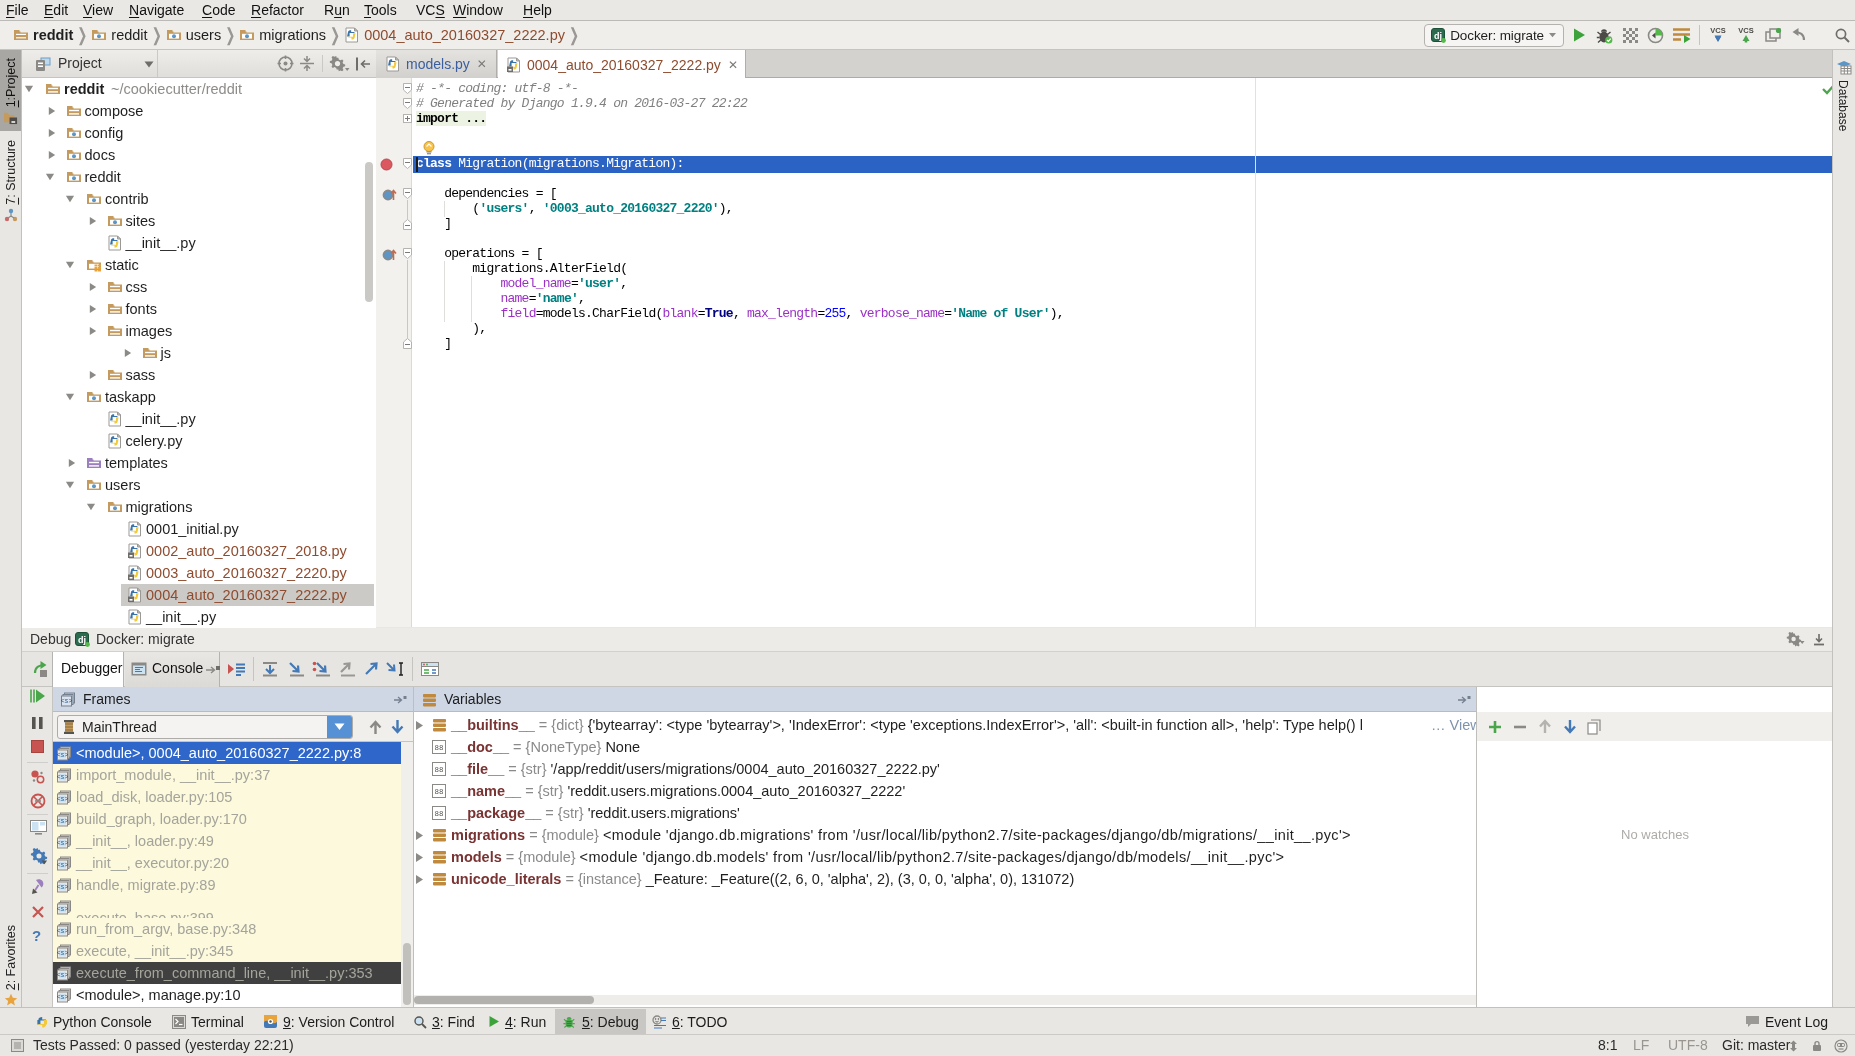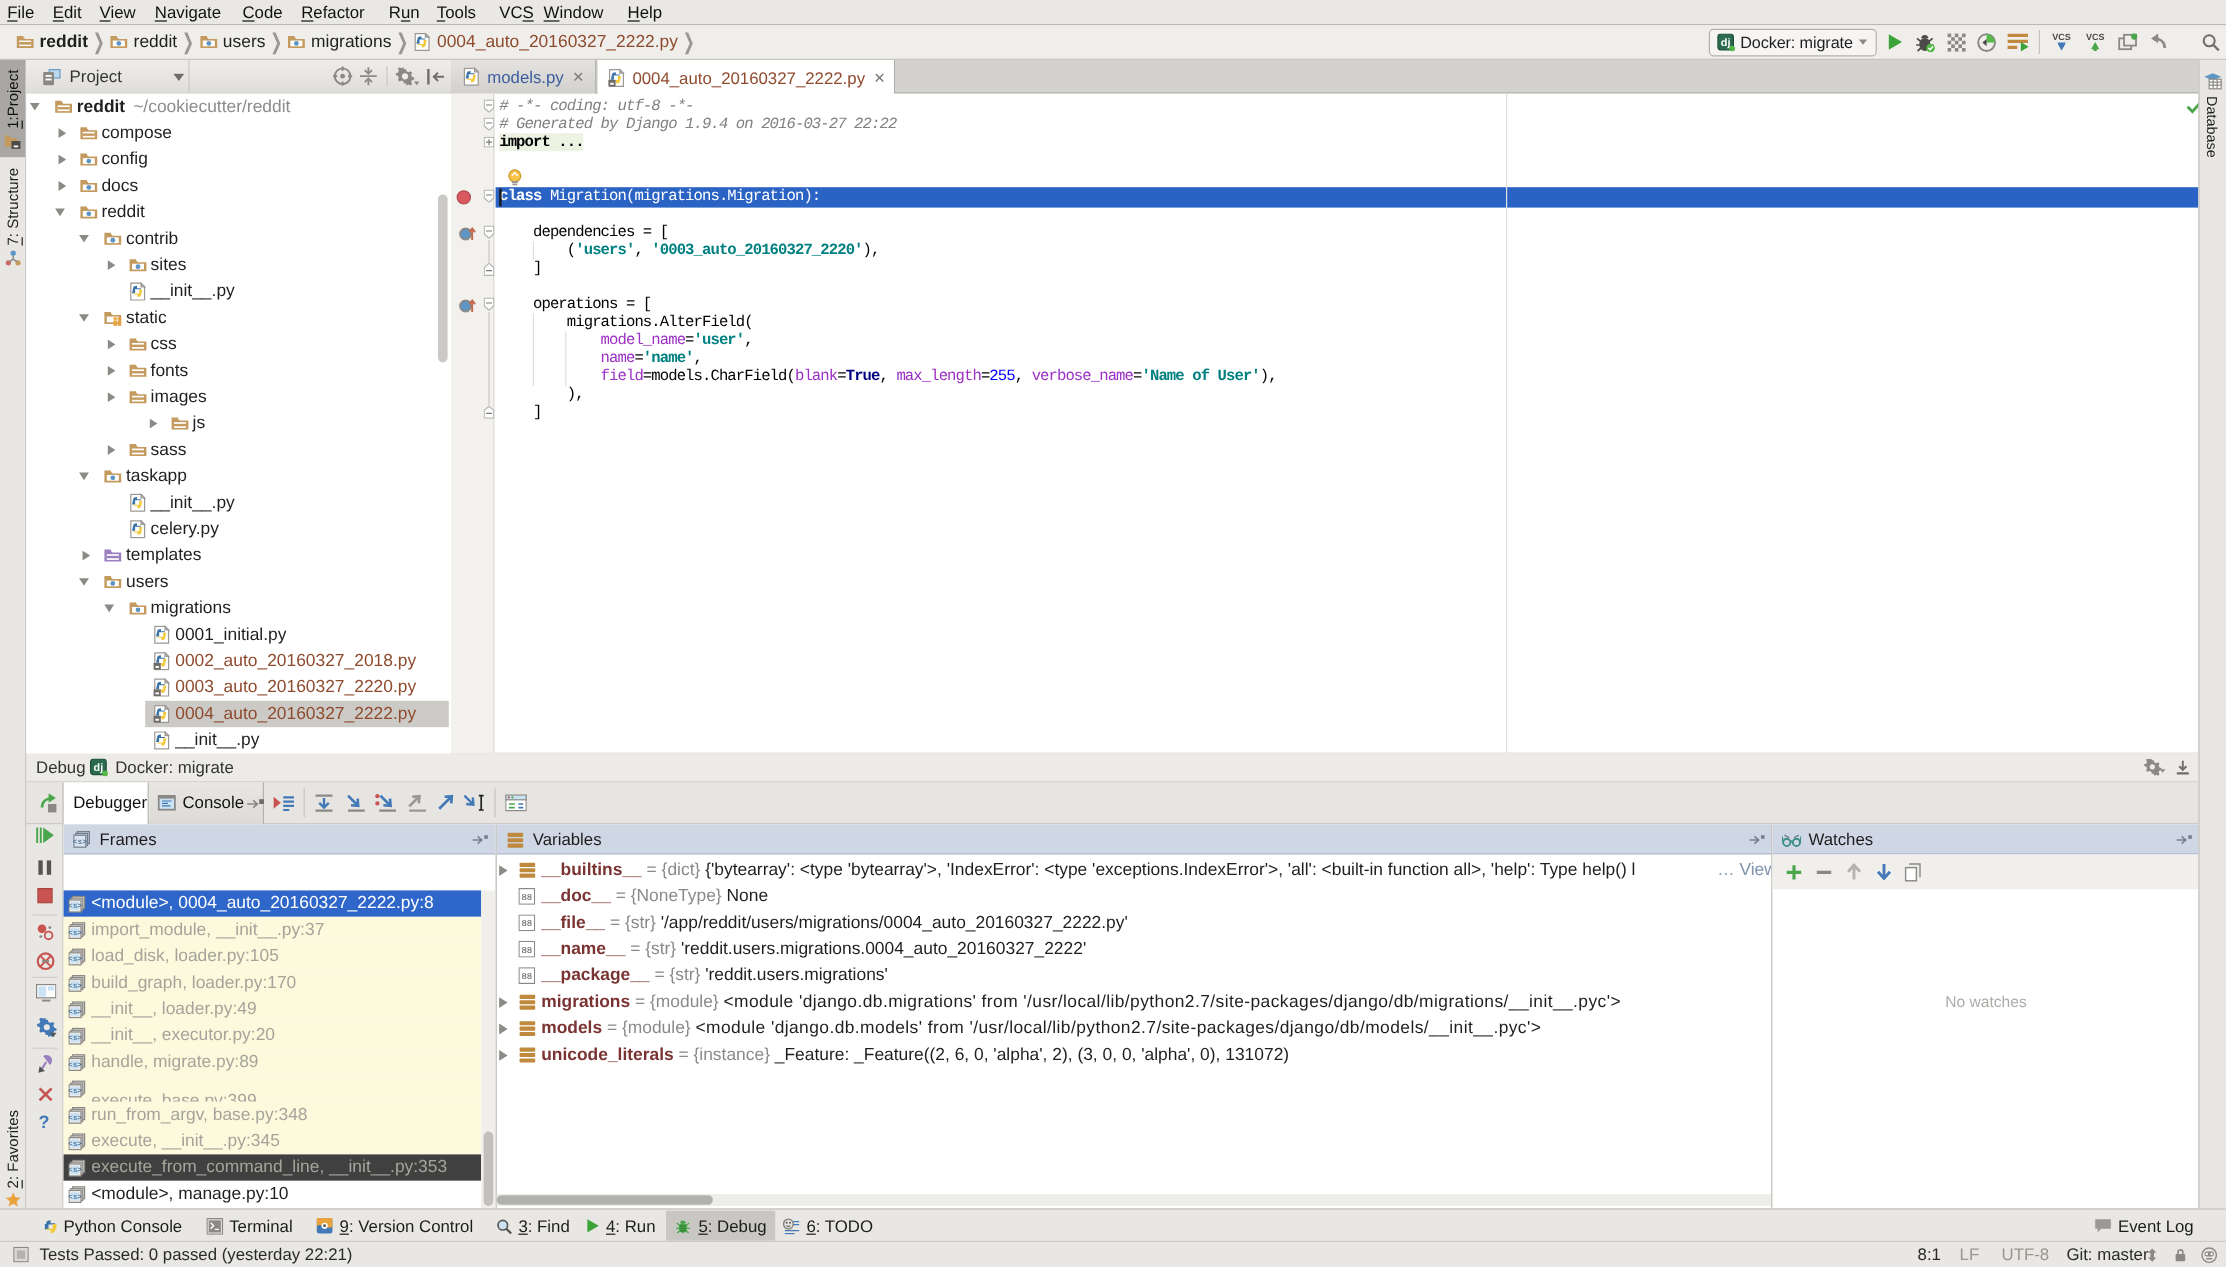--- a/index.html
+++ b/index.html
@@ -759,20 +759,42 @@
         <rect x="2" y="2.5" width="10" height="10" fill="#c3cedd" stroke="#75808f"></rect>
         <rect x="0.5" y="4" width="10" height="10" fill="#dbe3ee" stroke="#75808f"></rect>
         <text x="5.5" y="11" font-size="6.5" fill="#1f5582" text-anchor="middle" font-family="Liberation Mono">&lt;s&gt;</text>
       </svg>
       <span style="position:absolute;left:30px;">Frames</span>
       <svg width="14" height="10" viewBox="0 0 14 10" style="position:absolute;right:6px;top:8px;">
         <path d="M1 5 L8 5 M5 2 L8.5 5 L5 8" stroke="#75808f" stroke-width="1.3" fill="none"></path>
         <rect x="10.5" y="1" width="3" height="3" fill="#75808f"></rect>
       </svg>
     </div>
+<div style="position:absolute;left:0;top:25px;width:360px;height:30px;background:#F0EFEC;border-bottom:1px solid #c6c4c1;">
+      <div style="position:absolute;left:4px;top:3px;width:296px;height:24px;background:#F4F3F1;border:1px solid #aeaca9;border-radius:3px;">
+        <svg width="12" height="16" viewBox="0 0 12 16" style="position:absolute;left:5px;top:3px;">
+          <rect x="2" y="1" width="8" height="14" fill="#C49A5E"></rect>
+          <rect x="1" y="1" width="10" height="2.2" fill="#55544f"></rect>
+          <rect x="1" y="12.8" width="10" height="2.2" fill="#55544f"></rect>
+          <path d="M2 5 L10 5 M2 8 L10 8 M2 11 L10 11" stroke="#8a6a33" stroke-width="1.1"></path>
+        </svg>
+        <span style="position:absolute;left:24px;line-height:22px;font-size:14px;">MainThread</span>
+        <div style="position:absolute;right:0;top:0;width:25px;height:22px;background:#5591D4;border-radius:0 2px 2px 0;">
+          <svg width="11" height="8" viewBox="0 0 11 8" style="margin:7px auto 0 7px;">
+            <path d="M0.5 0.5 L10.5 0.5 L5.5 7 Z" fill="#fff"></path>
+          </svg>
+        </div>
+      </div>
+      <svg width="15" height="16" viewBox="0 0 15 16" style="position:absolute;left:315px;top:7px;">
+        <path d="M7.5 15 L7.5 4 M2.5 8.5 L7.5 3 L12.5 8.5" stroke="#8b8985" stroke-width="2.4" fill="none"></path>
+      </svg>
+      <svg width="15" height="16" viewBox="0 0 15 16" style="position:absolute;left:337px;top:7px;">
+        <path d="M7.5 1 L7.5 12 M2.5 7.5 L7.5 13 L12.5 7.5" stroke="#4379B7" stroke-width="2.4" fill="none"></path>
+      </svg>
+    </div>
 <div class="frow" style="top:55px;width:348px;background:#2E66C9;color:#fff;padding-left:36px;">
       <svg width="15" height="15" viewBox="0 0 15 15" style="position:absolute;left:4px;top:4px;">
         <rect x="3.5" y="1" width="10" height="10" fill="#dcdad7" stroke="#8b8985"></rect>
         <rect x="2" y="2.5" width="10" height="10" fill="#dcdad7" stroke="#8b8985"></rect>
         <rect x="0.5" y="4" width="10" height="10" fill="#EDEBE8" stroke="#8b8985"></rect>
         <rect x="2" y="5.5" width="7" height="7" fill="#CBE2F3"></rect>
         <text x="5.5" y="11" font-size="6.5" fill="#1f5582" text-anchor="middle" font-family="Liberation Mono">&lt;s&gt;</text>
       </svg>
       <span style="position:absolute;left:23px;">&lt;module&gt;, 0004_auto_20160327_2222.py:8</span>
     </div>
@@ -982,33 +1004,20 @@
           <rect x="1" y="5.5" width="13" height="3.4" rx="0.8"></rect>
           <rect x="1" y="10" width="13" height="3.4" rx="0.8"></rect>
         </g>
       </svg>
       <span style="position:absolute;left:37px;white-space:pre;"><span class="vname">unicode_literals</span><span class="vtype"> = {instance} </span><span style="color:#1f1f1f;">_Feature: _Feature((2, 6, 0, 'alpha', 2), (3, 0, 0, 'alpha', 0), 131072)</span></span>
     </div>
 <div style="position:absolute;left:0;top:308px;width:1063px;height:10px;background:#EFEDEA;"></div>
 <div style="position:absolute;left:0;top:309px;width:180px;height:8px;background:#b3b1ad;border-radius:4px;"></div>
 </div>
 <div class="abs" id="watches">
-<div class="phead" style="left:0;top:0;width:356px;">
-      <svg width="16" height="14" viewBox="0 0 16 14" style="position:absolute;left:8px;top:6px;">
-        <circle cx="4" cy="9" r="3" fill="none" stroke="#3C8E87" stroke-width="1.6"></circle>
-        <circle cx="12" cy="9" r="3" fill="none" stroke="#3C8E87" stroke-width="1.6"></circle>
-        <path d="M7 9 C7.5 7.5 8.5 7.5 9 9 M1 9 L0 4 M15 9 L16 4" stroke="#3C8E87" stroke-width="1.2" fill="none"></path>
-        <path d="M2 3 L6 5 M14 3 L10 5" stroke="#75808f" stroke-width="1.2"></path>
-      </svg>
-      <span style="position:absolute;left:30px;">Watches</span>
-      <svg width="14" height="10" viewBox="0 0 14 10" style="position:absolute;right:6px;top:8px;">
-        <path d="M1 5 L8 5 M5 2 L8.5 5 L5 8" stroke="#75808f" stroke-width="1.3" fill="none"></path>
-        <rect x="10.5" y="1" width="3" height="3" fill="#75808f"></rect>
-      </svg>
-    </div>
 <div style="position:absolute;left:0;top:25px;width:356px;height:29px;background:#F1EFEC;">
       <svg width="14" height="14" viewBox="0 0 14 14" style="position:absolute;left:11px;top:8px;">
         <path d="M7 1 L7 13 M1 7 L13 7" stroke="#49A64B" stroke-width="2.6"></path>
       </svg>
       <svg width="14" height="14" viewBox="0 0 14 14" style="position:absolute;left:36px;top:8px;">
         <path d="M1 7 L13 7" stroke="#8b8985" stroke-width="2.6"></path>
       </svg>
       <svg width="14" height="15" viewBox="0 0 14 15" style="position:absolute;left:61px;top:7px;">
         <path d="M7 14 L7 3 M2 7.5 L7 2 L12 7.5" stroke="#b5b3b0" stroke-width="2.4" fill="none"></path>
       </svg>

